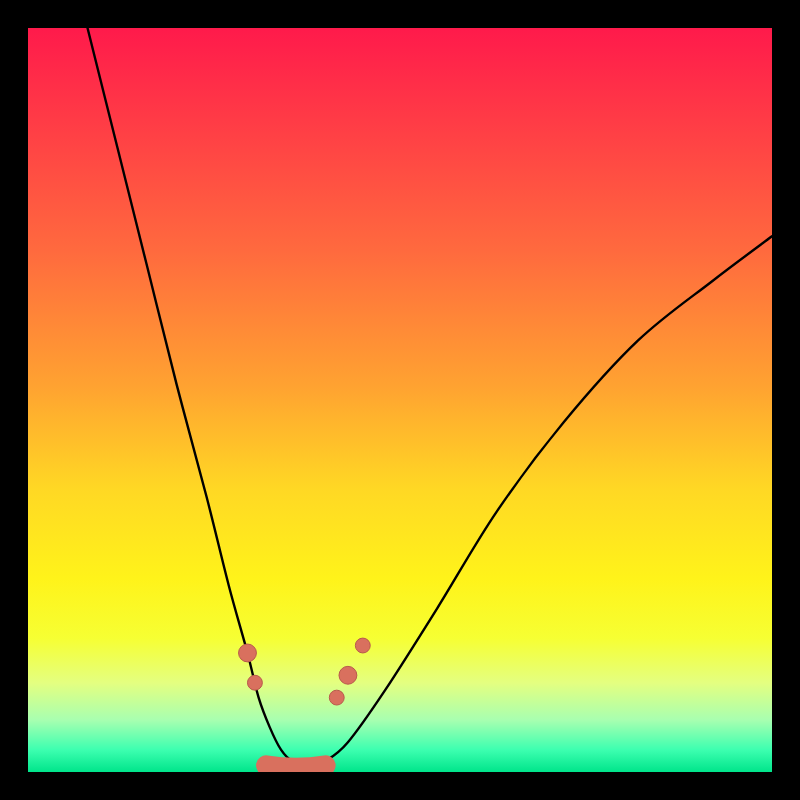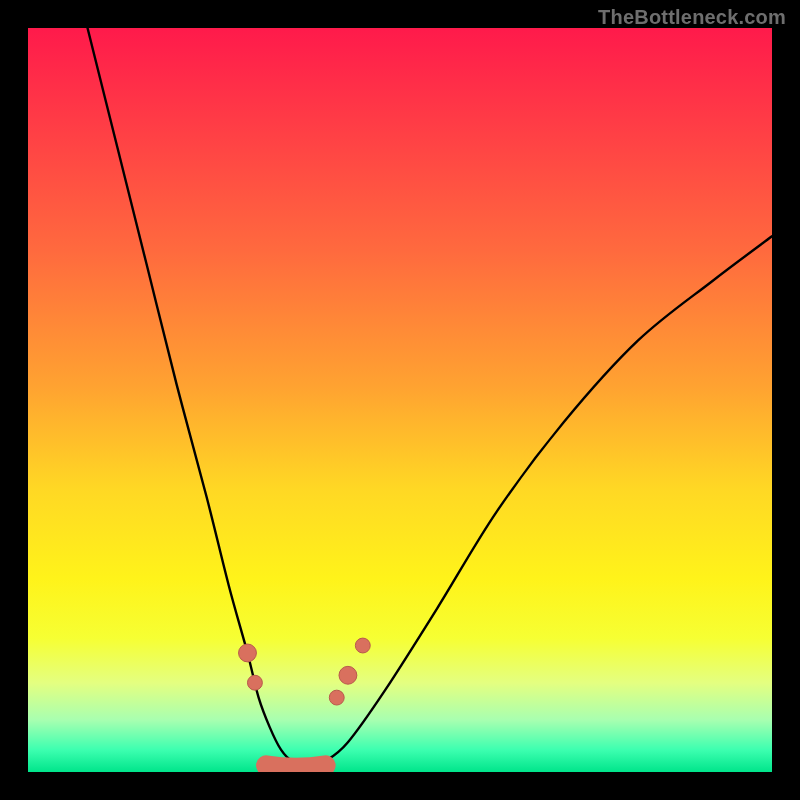--- a/index.html
+++ b/index.html
@@ -74,14 +74,13 @@
           <circle cx="219.48" cy="624.96" r="8.928" fill="#d9705e" stroke="#b85a4c" stroke-width="1"></circle>
           <circle cx="226.92" cy="654.72" r="7.44" fill="#d9705e" stroke="#b85a4c" stroke-width="1"></circle>
           <circle cx="308.76" cy="669.6" r="7.44" fill="#d9705e" stroke="#b85a4c" stroke-width="1"></circle>
           <circle cx="319.92" cy="647.28" r="8.928" fill="#d9705e" stroke="#b85a4c" stroke-width="1"></circle>
           <circle cx="334.8" cy="617.52" r="7.44" fill="#d9705e" stroke="#b85a4c" stroke-width="1"></circle>
         </g>
     </svg>
 
   </div>
 
-  <div class="watermark">TheBottleneck.com</div>
 </div>
 
 </body></html>

